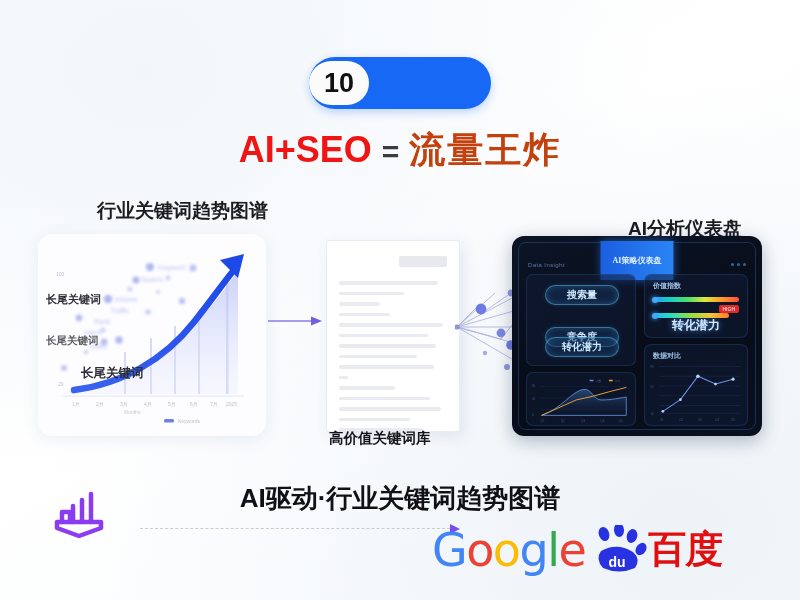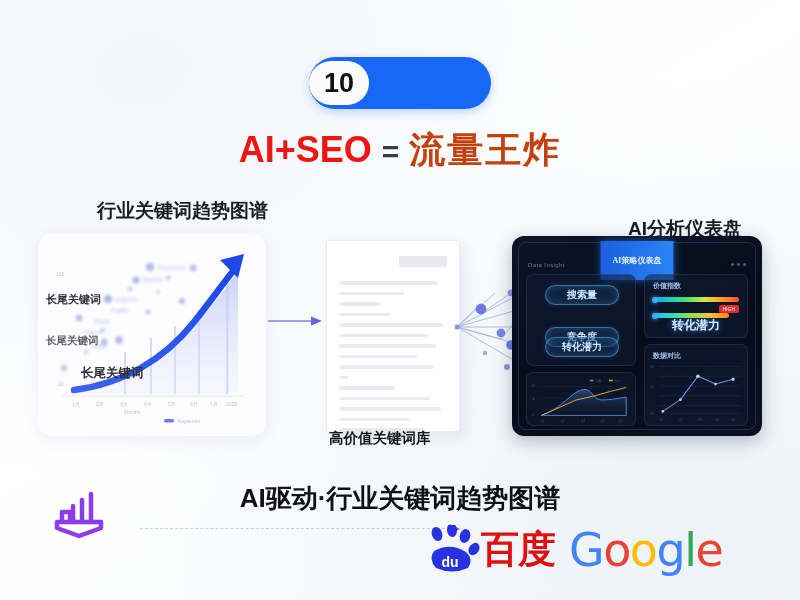--- a/index.html
+++ b/index.html
@@ -489,27 +489,27 @@
 </svg>
 
 <div id="bottom-tagline">AI驱动·行业关键词趋势图谱</div>
 
 <div id="dash-divider"></div>
 <svg id="divider-arrow" viewBox="0 0 14 14">
   <path d="M2 2 L 12 7 L 2 12 Z" fill="#7a4cf0"></path>
 </svg>
 
 <div id="logo-row">
+  <div id="google-logo">
+    <span>G</span><span>o</span><span>o</span><span>g</span><span>l</span><span>e</span>
+  </div>
   <div id="baidu-logo">
     <svg width="56" height="50" viewBox="0 0 56 50">
       <ellipse cx="13" cy="9" rx="5.2" ry="7.2" fill="#2932e1" transform="rotate(-18 13 9)"></ellipse>
       <ellipse cx="28" cy="5" rx="5" ry="7" fill="#2932e1" transform="rotate(-4 28 5)"></ellipse>
       <ellipse cx="41" cy="11" rx="5.2" ry="7" fill="#2932e1" transform="rotate(16 41 11)"></ellipse>
       <ellipse cx="50" cy="24" rx="5" ry="6.6" fill="#2932e1" transform="rotate(34 50 24)"></ellipse>
       <path d="M10 26 Q 26 17, 42 27 Q 50 34, 44 43 Q 28 50, 12 43 Q 4 34, 10 26 Z" fill="#2932e1"></path>
       <text x="26" y="42" text-anchor="middle" fill="#ffffff" font-size="14" font-weight="bold" font-family="Liberation Sans, sans-serif">du</text>
     </svg>
     <div id="baidu-cn">百度</div>
   </div>
-  <div id="google-logo">
-    <span>G</span><span>o</span><span>o</span><span>g</span><span>l</span><span>e</span>
-  </div>
 </div>
 
 </body></html>

